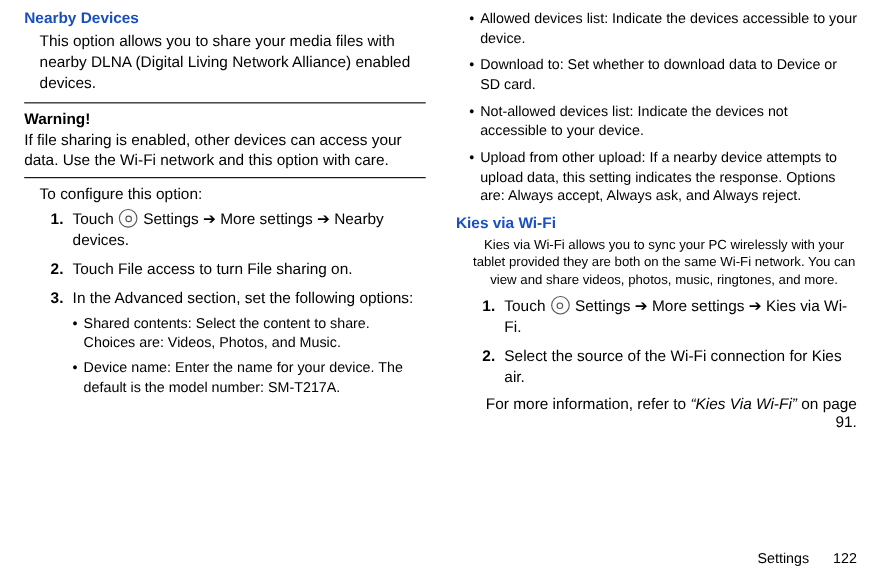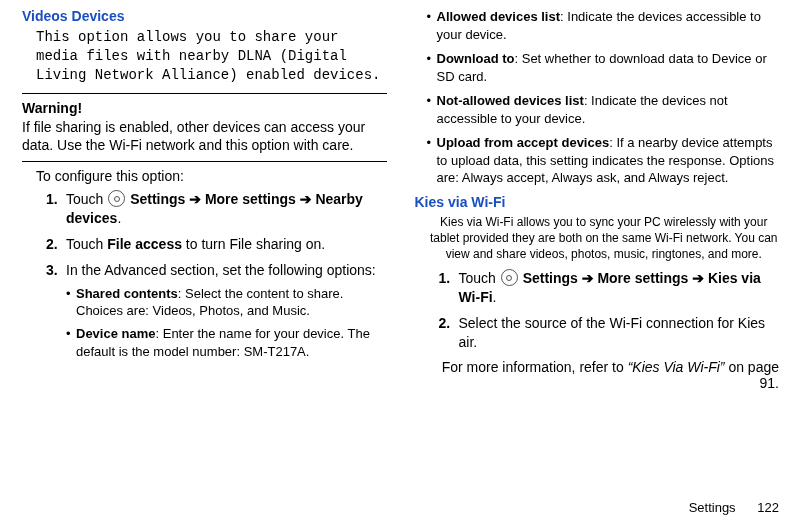--- a/index.html
+++ b/index.html
@@ -23,21 +23,20 @@
 .heading-blue {
   font-size: 14px;
   font-weight: bold;
   color: #1a4fbf;
   margin: 0 0 4px 0;
 }
 .body-text {
   font-size: 14px;
   line-height: 1.35;
   margin: 0 0 8px 14px;
-  font-family: Liberation Mono, monospace;
 }
 hr.rule {
   border: none;
   border-top: 1px solid #000;
   margin: 6px 0 5px 0;
 }
 .warning {
   display: flex;
   font-size: 14px;
   line-height: 1.35;
@@ -62,21 +61,21 @@
   margin-bottom: 7px;
   position: relative;
   padding-left: 20px;
   line-height: 1.35;
 }
 .numlist .num {
   position: absolute;
   left: 0;
   font-weight: bold;
 }
-.bold { font-weight: bold; }
+.bold { font-weight: normal; }
 .settings-icon {
   display: inline-block;
   width: 15px;
   height: 15px;
   border: 1px solid #555;
   border-radius: 50%;
   position: relative;
   vertical-align: -3px;
   background: #fdfdfd;
   margin: 0 1px;
@@ -175,21 +174,21 @@
   font-size: 14px;
   line-height: 1.35;
 }
 </style>
 </head>
 <body>
 
 <div class="page">
 
   <div class="col">
-    <p class="heading-blue">Videos Devices</p>
+    <p class="heading-blue">Nearby Devices</p>
     <p class="body-text">This option allows you to share your media files with nearby DLNA (Digital Living Network Alliance) enabled devices.</p>
     <hr class="rule">
     <div class="warning">
       <span class="warning-label">Warning!</span>
       <span>If file sharing is enabled, other devices can access your data. Use the Wi-Fi network and this option with care.</span>
     </div>
     <hr class="rule">
     <p class="intro">To configure this option:</p>
 
     <ol class="numlist">
@@ -210,21 +209,21 @@
         </ul>
       </li>
     </ol>
   </div>
 
   <div class="col col2">
     <ul class="col2-bullets">
       <li><span class="bold">Allowed devices list</span><span>: Indicate the devices accessible to your device.</span></li>
       <li><span class="bold">Download to</span><span>: Set whether to download data to Device or SD card.</span></li>
       <li><span class="bold">Not-allowed devices list</span><span>: Indicate the devices not accessible to your device.</span></li>
-      <li><span class="bold">Upload from accept devices</span><span>: If a nearby device attempts to upload data, this setting indicates the response. Options are: Always accept, Always ask, and Always reject.</span></li>
+      <li><span class="bold">Upload from other upload</span><span>: If a nearby device attempts to upload data, this setting indicates the response. Options are: Always accept, Always ask, and Always reject.</span></li>
     </ul>
 
     <p class="heading-blue">Kies via Wi-Fi</p>
     <p class="kies-body">Kies via Wi-Fi allows you to sync your PC wirelessly with your tablet provided they are both on the same Wi-Fi network. You can view and share videos, photos, music, ringtones, and more.</p>
 
     <ol class="numlist">
       <li>
         <span class="num">1.</span>
         <span>Touch </span><span class="settings-icon"></span><span class="bold"> Settings ➔ More settings ➔ Kies via Wi-Fi</span><span>.</span>
       </li>

